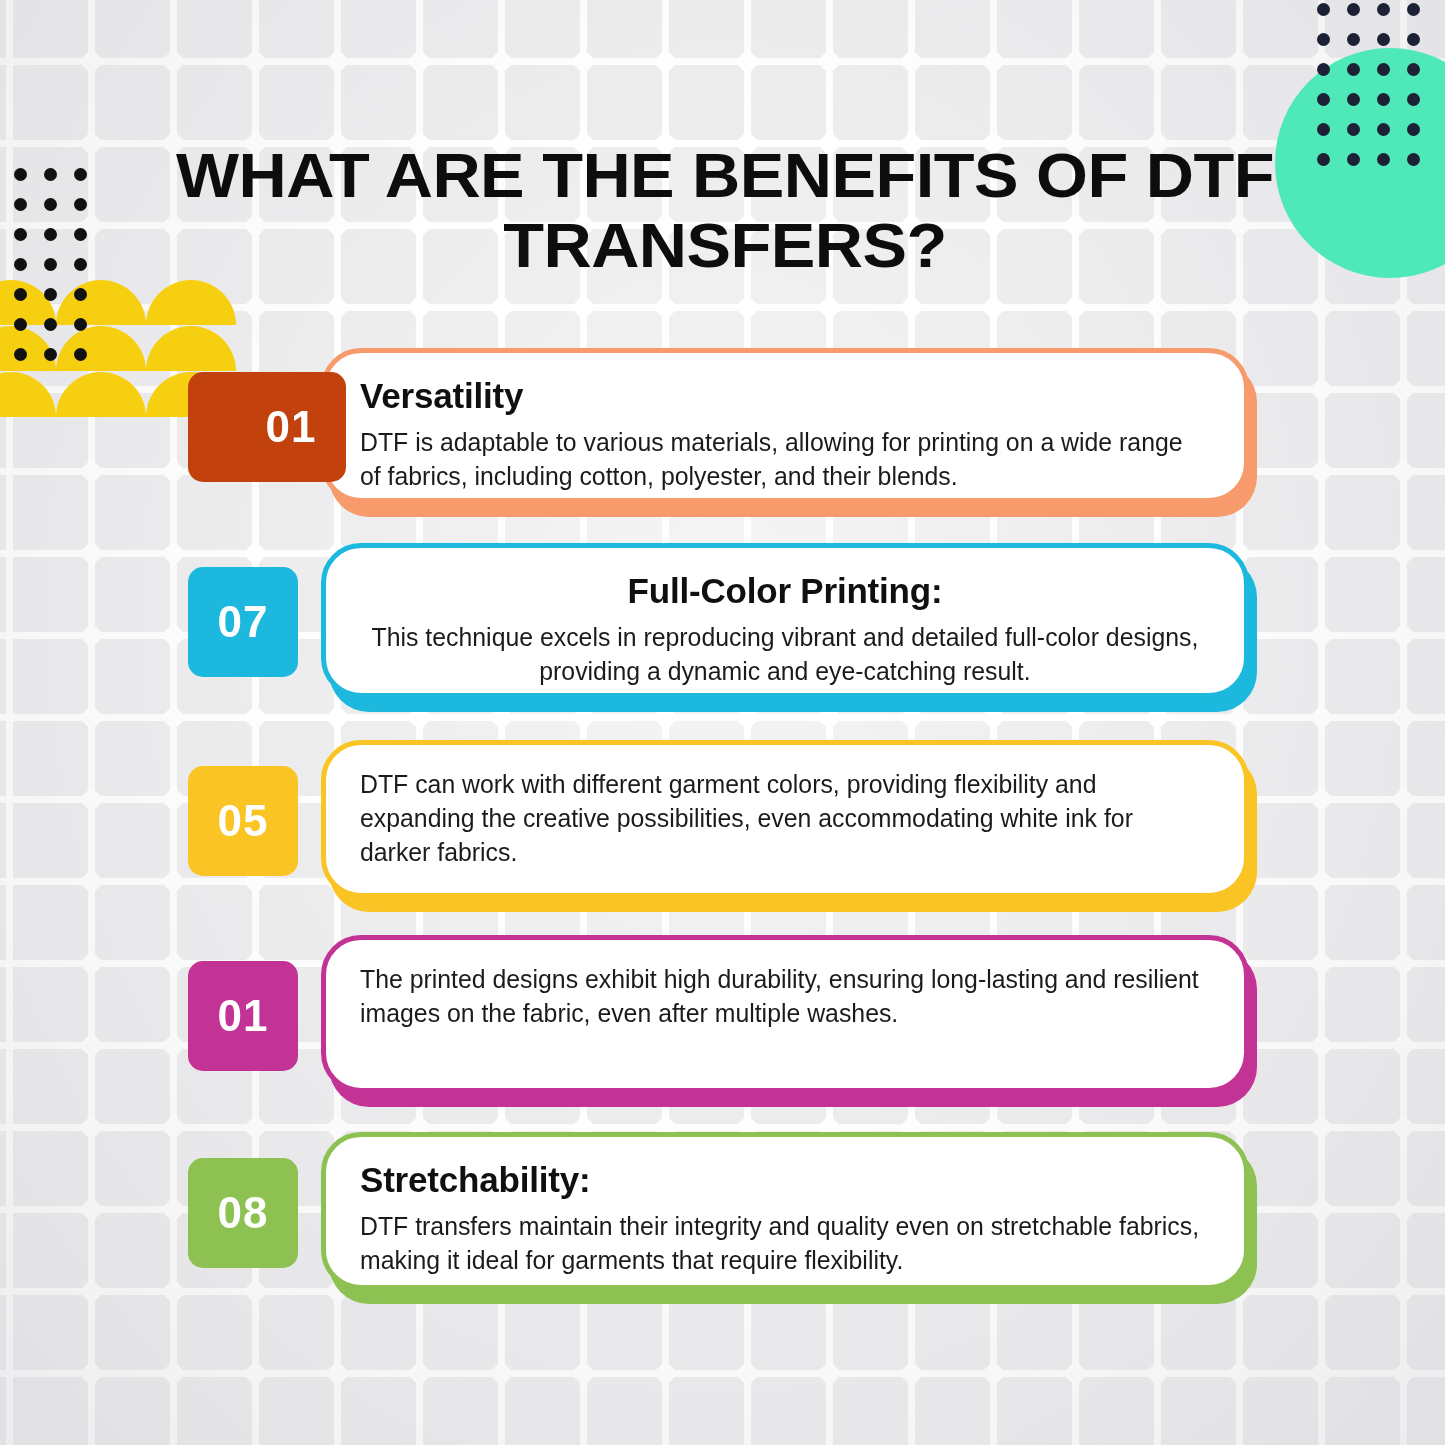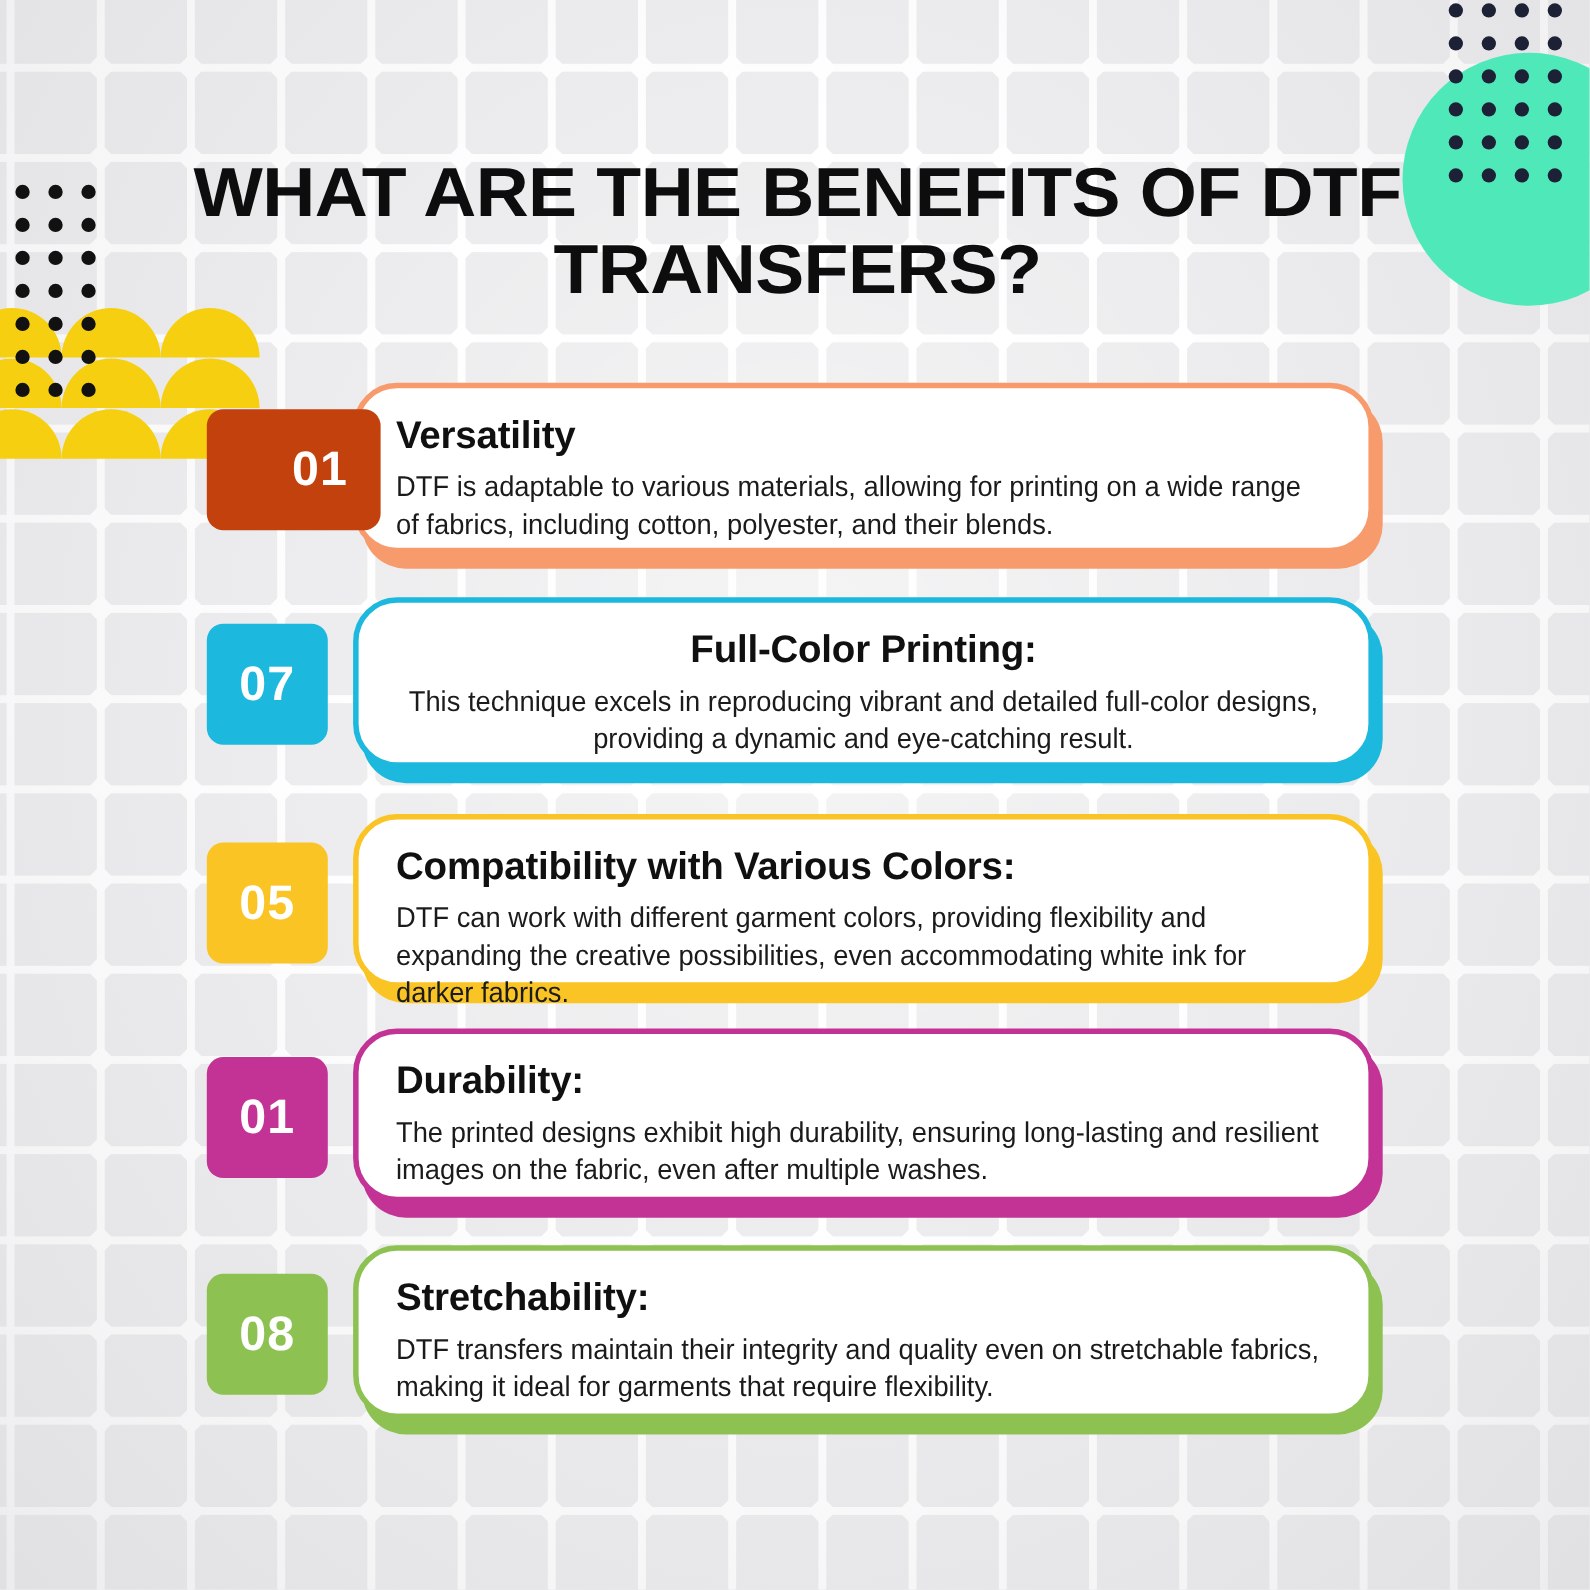--- a/index.html
+++ b/index.html
@@ -541,33 +541,31 @@
           </div>
         </div>
       </div>
       <div class="row" style="top: 740px;">
         <div class="badge" style="background: rgb(250, 196, 36); top: 26px;">
           <span>05</span>
         </div>
         <div class="card-wrap" style="height: 158px;">
           <div class="card-shadow" style="background: rgb(250, 196, 36);"></div>
           <div class="card" style="border-color: rgb(250, 196, 36); height: 158px;">
-            <div class="card-title">Compatibility with Various Colors:</div>
             <p class="card-body">DTF can work with different garment colors, providing flexibility and expanding the creative possibilities, even accommodating white ink for darker fabrics.</p>
           </div>
         </div>
       </div>
       <div class="row" style="top: 935px;">
         <div class="badge" style="background: rgb(194, 51, 149); top: 26px;">
           <span>01</span>
         </div>
         <div class="card-wrap" style="height: 158px;">
           <div class="card-shadow" style="background: rgb(194, 51, 149);"></div>
           <div class="card" style="border-color: rgb(194, 51, 149); height: 158px;">
-            <div class="card-title">Durability:</div>
             <p class="card-body">The printed designs exhibit high durability, ensuring long-lasting and resilient images on the fabric, even after multiple washes.</p>
           </div>
         </div>
       </div>
       <div class="row" style="top: 1132px;">
         <div class="badge" style="background: rgb(141, 194, 82); top: 26px;">
           <span>08</span>
         </div>
         <div class="card-wrap" style="height: 158px;">
           <div class="card-shadow" style="background: rgb(141, 194, 82);"></div>

